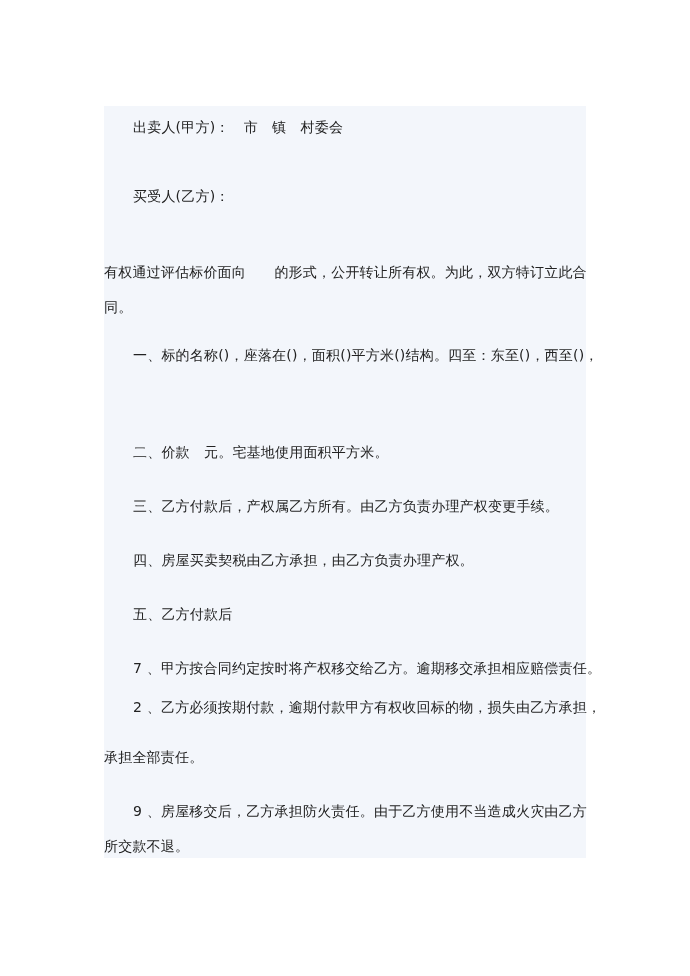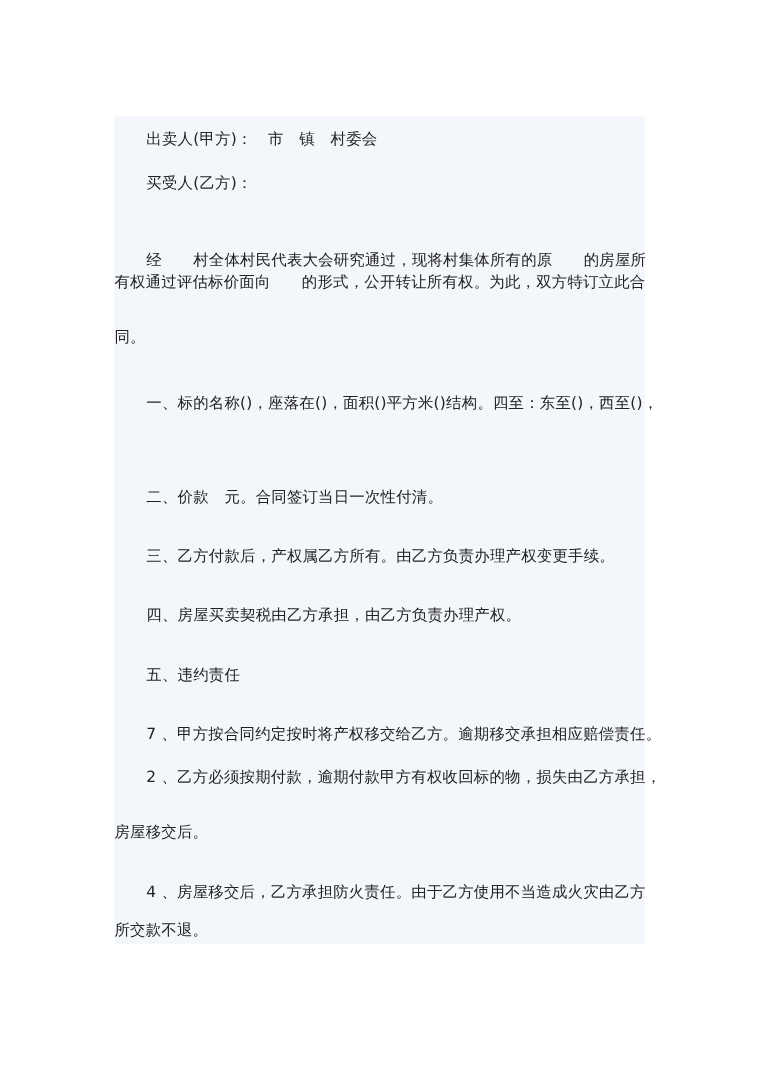--- a/index.html
+++ b/index.html
@@ -34,36 +34,35 @@
     .indent { left: 29px; }
     .flush { left: 0; }
   </style>
 </head>
 <body>
 
 <div class="page-block">
 
   <div class="line indent" style="top:12px">出卖人(甲方)：　市　镇　村委会</div>
 
-  <div class="line indent" style="top:52px">买受人(乙方)：</div>
+  <div class="line indent" style="top:81px">买受人(乙方)：</div>
 
-  <div class="line indent" style="top:122px">经　　村全体村民代表大会研究通过，现将村集体所有的原　　的房屋所</div>
-  <div class="line flush" style="top:142px">有权通过评估标价面向　　的形式，公开转让所有权。为此，双方特订立此合</div>
+  <div class="line flush" style="top:157px">有权通过评估标价面向　　的形式，公开转让所有权。为此，双方特订立此合</div>
   <div class="line flush" style="top:192px">同。</div>
 
-  <div class="line indent" style="top:252px">一、标的名称()，座落在()，面积()平方米()结构。四至：东至()，西至()，</div>
+  <div class="line indent" style="top:240px">一、标的名称()，座落在()，面积()平方米()结构。四至：东至()，西至()，</div>
 
-  <div class="line indent" style="top:337px">二、价款　元。合同签订当日一次性付清。</div>
+  <div class="line indent" style="top:337px">二、价款　元。宅基地使用面积平方米。</div>
 
   <div class="line indent" style="top:391px">三、乙方付款后，产权属乙方所有。由乙方负责办理产权变更手续。</div>
 
   <div class="line indent" style="top:445px">四、房屋买卖契税由乙方承担，由乙方负责办理产权。</div>
 
-  <div class="line indent" style="top:499px">五、违约责任</div>
+  <div class="line indent" style="top:499px">五、乙方付款后</div>
 
   <div class="line indent" style="top:553px">7 、甲方按合同约定按时将产权移交给乙方。逾期移交承担相应赔偿责任。</div>
 
   <div class="line indent" style="top:592px">2 、乙方必须按期付款，逾期付款甲方有权收回标的物，损失由乙方承担，</div>
-  <div class="line flush" style="top:642px">房屋移交后。</div>
+  <div class="line flush" style="top:642px">承担全部责任。</div>
 
-  <div class="line indent" style="top:696px">4 、房屋移交后，乙方承担防火责任。由于乙方使用不当造成火灾由乙方</div>
+  <div class="line indent" style="top:696px">9 、房屋移交后，乙方承担防火责任。由于乙方使用不当造成火灾由乙方</div>
   <div class="line flush" style="top:731px">所交款不退。</div>
 </div>
 
 </body></html>

